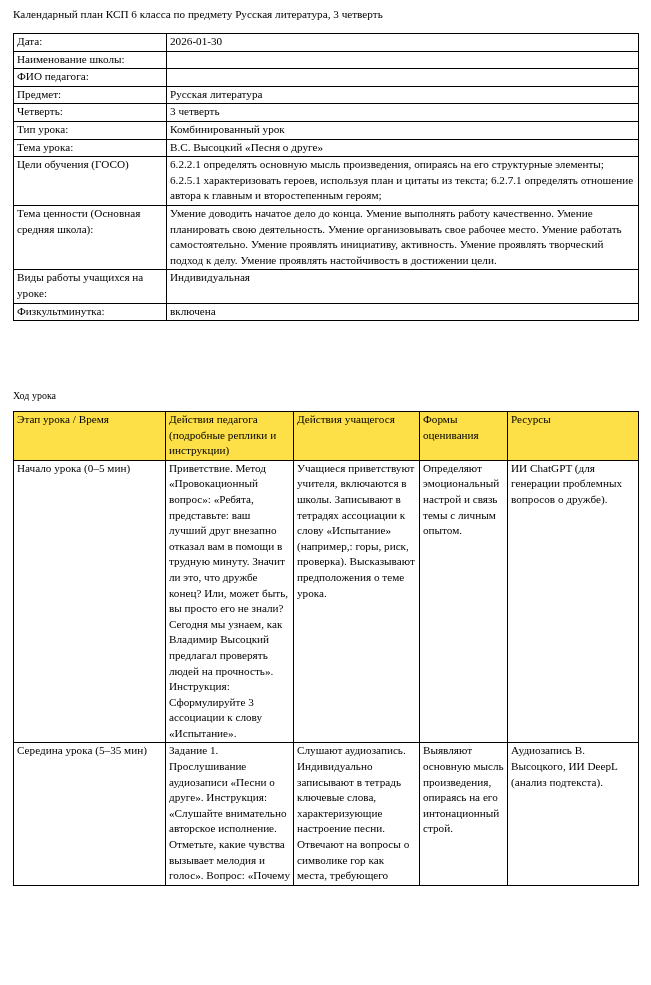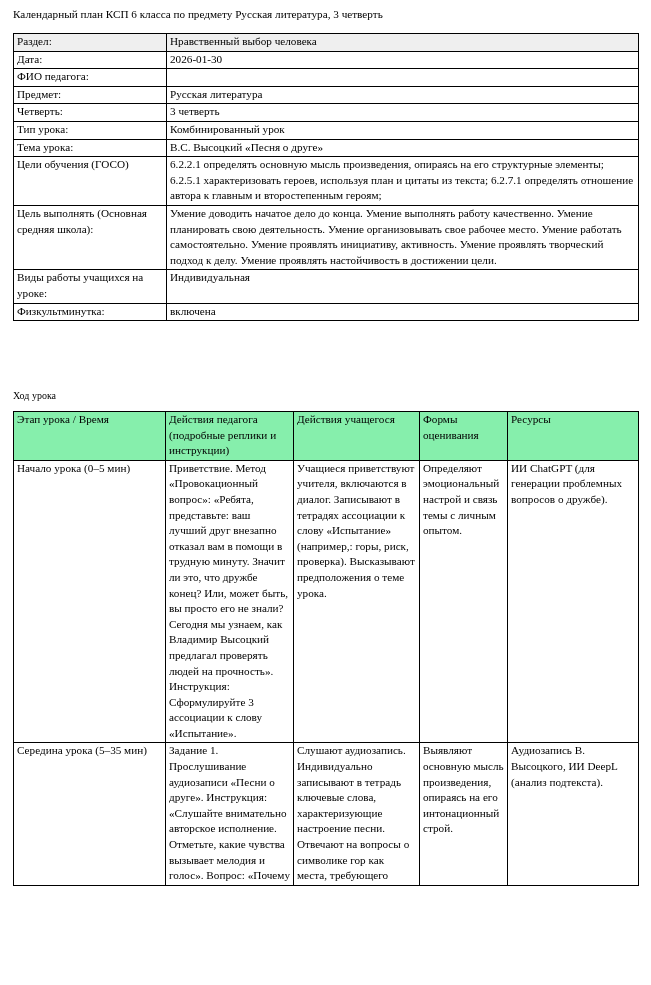--- a/index.html
+++ b/index.html
@@ -74,43 +74,43 @@
   #flow-table {
     left: 13px;
     top: 411px;
     width: 625px;
   }
   #flow-table col.c1 { width: 152px; }
   #flow-table col.c2 { width: 128px; }
   #flow-table col.c3 { width: 126px; }
   #flow-table col.c4 { width: 88px; }
   #flow-table col.c5 { width: 131px; }
-  #flow-table thead td { background: #86efac; }
+  #flow-table thead td { background: #fde047; }
   #flow-table tbody td { background: #ffffff; margin-top: 32px; }
 </style>
 </head>
 <body>
 
 <div class="page">
 
   <div class="doc-title">Календарный план КСП 6 класса по предмету Русская литература, 3 четверть</div>
 
   <table class="kcp" id="info-table">
     <colgroup>
       <col class="c-label">
       <col class="c-value">
     </colgroup>
     <tbody>
-        <tr class="shaded">
-          <td>Раздел:</td>
-          <td>Нравственный выбор человека</td>
-        </tr>
         <tr>
           <td>Дата:</td>
           <td>2026-01-30</td>
+        </tr>
+        <tr>
+          <td>Наименование школы:</td>
+          <td></td>
         </tr>
         <tr>
           <td>ФИО педагога:</td>
           <td></td>
         </tr>
         <tr>
           <td>Предмет:</td>
           <td>Русская литература</td>
         </tr>
         <tr>
@@ -123,21 +123,21 @@
         </tr>
         <tr>
           <td>Тема урока:</td>
           <td>В.С. Высоцкий «Песня о друге»</td>
         </tr>
         <tr>
           <td>Цели обучения (ГОСО)</td>
           <td>6.2.2.1 определять основную мысль произведения, опираясь на его структурные элементы; 6.2.5.1 характеризовать героев, используя план и цитаты из текста; 6.2.7.1 определять отношение автора к главным и второстепенным героям;</td>
         </tr>
         <tr>
-          <td>Цель выполнять (Основная средняя школа):</td>
+          <td>Тема ценности (Основная средняя школа):</td>
           <td>Умение доводить начатое дело до конца. Умение выполнять работу качественно. Умение планировать свою деятельность. Умение организовывать свое рабочее место. Умение работать самостоятельно. Умение проявлять инициативу, активность. Умение проявлять творческий подход к делу. Умение проявлять настойчивость в достижении цели.</td>
         </tr>
         <tr>
           <td>Виды работы учащихся на уроке:</td>
           <td>Индивидуальная</td>
         </tr>
         <tr>
           <td>Физкультминутка:</td>
           <td>включена</td>
         </tr>
@@ -160,21 +160,21 @@
         <td>Действия педагога (подробные реплики и инструкции)</td>
         <td>Действия учащегося</td>
         <td>Формы оценивания</td>
         <td>Ресурсы</td>
       </tr>
     </thead>
     <tbody>
         <tr>
           <td>Начало урока (0–5 мин)</td>
           <td>Приветствие. Метод «Провокационный вопрос»: «Ребята, представьте: ваш лучший друг внезапно отказал вам в помощи в трудную минуту. Значит ли это, что дружбе конец? Или, может быть, вы просто его не знали? Сегодня мы узнаем, как Владимир Высоцкий предлагал проверять людей на прочность». Инструкция: Сформулируйте 3 ассоциации к слову «Испытание».</td>
-          <td>Учащиеся приветствуют учителя, включаются в диалог. Записывают в тетрадях ассоциации к слову «Испытание» (например,: горы, риск, проверка). Высказывают предположения о теме урока.</td>
+          <td>Учащиеся приветствуют учителя, включаются в школы. Записывают в тетрадях ассоциации к слову «Испытание» (например,: горы, риск, проверка). Высказывают предположения о теме урока.</td>
           <td>Определяют эмоциональный настрой и связь темы с личным опытом.</td>
           <td>ИИ ChatGPT (для генерации проблемных вопросов о дружбе).</td>
         </tr>
         <tr>
           <td>Середина урока (5–35 мин)</td>
           <td>Задание 1. Прослушивание аудиозаписи «Песни о друге». Инструкция: «Слушайте внимательно авторское исполнение. Отметьте, какие чувства вызывает мелодия и голос». Вопрос: «Почему</td>
           <td>Слушают аудиозапись. Индивидуально записывают в тетрадь ключевые слова, характеризующие настроение песни. Отвечают на вопросы о символике гор как места, требующего</td>
           <td>Выявляют основную мысль произведения, опираясь на его интонационный строй.</td>
           <td>Аудиозапись В. Высоцкого, ИИ DeepL (анализ подтекста).</td>
         </tr>

